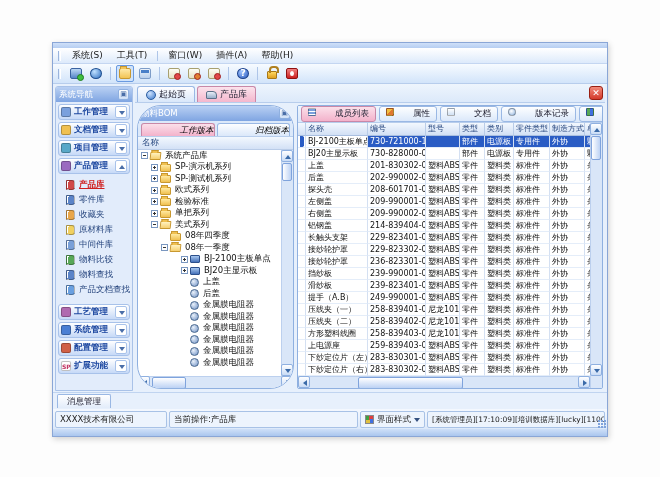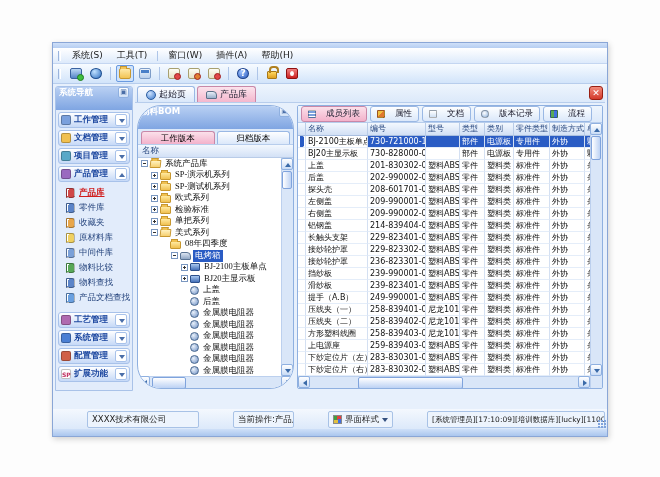--- a/index.html
+++ b/index.html
@@ -33,21 +33,21 @@
   .tic.help-icon{border-radius:50%;background:radial-gradient(circle at 35% 30%,#9fc4ff,#2b5cc0);border:1px solid #1c418c;}
   .tic.help-icon::after{content:"?";position:absolute;left:0;right:0;top:-1px;text-align:center;color:#fff;font-size:9px;font-weight:bold;}
   .tic.lock-icon{width:10px;height:8px;margin-top:3px;border-radius:1px;background:linear-gradient(#ffd860,#e0a020);border:1px solid #a87818;}
   .tic.lock-icon::before{content:"";position:absolute;top:-6px;left:1px;width:6px;height:5px;border:2px solid #b08020;border-bottom:none;border-radius:4px 4px 0 0;}
   .tic.exit-icon{background:linear-gradient(#f08080,#cc2020);border:1px solid #901010;}
   .tic.exit-icon::after{content:"";position:absolute;inset:2px 3px;border:2px solid #fff;border-radius:50%;}
   
   .main{position:absolute;top:41px;left:0;right:0;bottom:45px;}
   
   .sidebar{position:absolute;left:2px;top:2px;bottom:0;width:78px;background:#e2ecfb;border:1px solid #a9c2e8;border-radius:3px 3px 0 0;overflow:hidden;}
-  .phead{height:23px;background:linear-gradient(#b9d0f3,#7fa5e2);color:#fff;font-size:8.5px;font-weight:bold;display:flex;padding:0 3px;}
+  .phead{height:15px;background:linear-gradient(#b9d0f3,#7fa5e2);color:#fff;font-size:8.5px;font-weight:normal;display:flex;align-items:center;padding:0 3px;}
   .pin{margin-left:auto;width:11px;height:11px;background:linear-gradient(#fff,#cfe0f7);border:1px solid #8fb0e0;border-radius:2px;color:#4a6ea8;font-size:7px;line-height:9px;text-align:center;}
   .sgroup{margin:2px 2px 0;height:16px;display:flex;align-items:center;gap:3px;padding:0 2px;
     background:linear-gradient(#ffffff,#c6d9f7);border:1px solid #a8c2ea;border-radius:3px;
     font-size:8.5px;color:#1c47a0;font-weight:bold;white-space:nowrap;overflow:hidden;}
   .gico{flex:none;width:10px;height:10px;border-radius:2px;border:1px solid rgba(0,0,0,.25);}
   .gico.sp{background:#fff;color:#c03060;font-size:6px;font-weight:bold;text-align:center;line-height:9px;}
   .chev{flex:none;margin-left:auto;width:12px;height:12px;border:1px solid #a8c2ea;border-radius:2px;background:#fff;position:relative;}
   .chev::after{content:"";position:absolute;left:3px;top:4px;border-left:3px solid transparent;border-right:3px solid transparent;border-top:4px solid #4a6ea8;}
   .chev.up::after{border-top:none;border-bottom:4px solid #4a6ea8;}
   .sitems{padding:3px 0 5px;}
@@ -62,25 +62,25 @@
   .dtab.active{background:linear-gradient(#fbe3ec,#f4b7cd);border-color:#c888a8;}
   .ico-home{width:10px;height:10px;border-radius:50%;background:radial-gradient(circle at 35% 30%,#cfe4ff,#3a78cc);border:1px solid #2a5ca0;}
   .ico-cart{width:11px;height:8px;background:linear-gradient(#e8eef8,#9ab0cc);border:1px solid #5a7088;border-radius:2px 4px 1px 1px;}
   .closex{position:absolute;right:2px;top:2px;width:14px;height:14px;border-radius:3px;background:linear-gradient(#f28a7a,#d33a2a);border:1px solid #9a1f12;color:#fff;font-size:9px;line-height:12px;text-align:center;font-weight:bold;}
   .panels{position:absolute;top:19px;left:0;right:0;bottom:0;display:flex;gap:3px;padding:2px;}
   .panel{border:1px solid #8fb0e0;background:#fff;display:flex;flex-direction:column;border-radius:2px;overflow:hidden;}
   .bom{width:157px;flex:none;border-radius:24px;}
   .member{flex:1;}
   
   .vtabs{height:16px;display:flex;gap:2px;padding:2px 3px 0;background:#dce9fa;border-bottom:1px solid #b7cdec;}
-  .vtab{flex:1;text-align:center;font-size:8.5px;line-height:13px;border:1px solid #9ab8e4;border-bottom:none;border-radius:3px 3px 0 0;background:linear-gradient(#fdfeff,#dbe8fa);white-space:nowrap;overflow:hidden;}
+  .vtab{flex:1;text-align:right;font-size:8.5px;line-height:13px;border:1px solid #9ab8e4;border-bottom:none;border-radius:3px 3px 0 0;background:linear-gradient(#fdfeff,#dbe8fa);white-space:nowrap;overflow:hidden;font-style:italic;}
   .vtab.active{background:linear-gradient(#fbe0ea,#f3b2cb);border-color:#c888a8;}
   .thead{height:13px;background:linear-gradient(#f3f8fe,#d3e1f6);border-bottom:1px solid #b9cce8;font-size:8.5px;color:#27477f;padding:0 4px;display:flex;align-items:center;}
   .tbody{position:relative;flex:1;overflow:hidden;}
-  .treelist{position:absolute;top:0;left:0;right:12px;bottom:0;overflow:hidden;font-family:Liberation Serif, serif;}
+  .treelist{position:absolute;top:0;left:0;right:12px;bottom:0;overflow:hidden;}
   .trow{height:11.5px;display:flex;align-items:center;font-size:8.5px;white-space:nowrap;color:#111;}
   .trow .tlabel{padding:0 2px;}
   .trow.selected .tlabel{background:#2a5cc4;color:#fff;}
   .exp{flex:none;width:7px;height:7px;border:1px solid #7a97c0;background:#fff;position:relative;margin-right:2px;}
   .exp::before{content:"";position:absolute;left:1px;right:1px;top:2px;height:1px;background:#333;}
   .exp.plus::after{content:"";position:absolute;top:1px;bottom:1px;left:2px;width:1px;background:#333;}
   .expspace{flex:none;width:9px;}
   .tico{flex:none;margin-right:2px;}
   .tico.folder,.tico.folder-open{width:11px;height:8px;background:linear-gradient(#ffe9a0,#f0c050);border:1px solid #c89830;border-radius:1px;position:relative;margin-top:1px;}
   .tico.folder-open{background:linear-gradient(#fff2c0,#f6d070);transform:skewX(-6deg);}
@@ -94,21 +94,21 @@
   .sbtn{position:absolute;width:12px;height:12px;background:linear-gradient(#ffffff,#c9dcf6);border:1px solid #8fb0e0;border-radius:2px;}
   .arr{position:absolute;width:0;height:0;}
   .arr.up{left:3px;top:4px;border-left:3px solid transparent;border-right:3px solid transparent;border-bottom:4px solid #3a6aa8;}
   .arr.down{left:3px;top:4px;border-left:3px solid transparent;border-right:3px solid transparent;border-top:4px solid #3a6aa8;}
   .arr.left{left:4px;top:3px;border-top:3px solid transparent;border-bottom:3px solid transparent;border-right:4px solid #3a6aa8;}
   .arr.right{left:4px;top:3px;border-top:3px solid transparent;border-bottom:3px solid transparent;border-left:4px solid #3a6aa8;}
   .sthumb{position:absolute;background:linear-gradient(90deg,#ffffff,#bcd2f4);border:1px solid #7fa3dc;border-radius:2px;}
   .sbh .sthumb{top:0;height:12px;background:linear-gradient(#ffffff,#bcd2f4);}
   
   .mtabs{height:17px;display:flex;align-items:center;gap:3px;background:linear-gradient(#eef5fd,#dcE9fa);border-bottom:1px solid #b7cdec;padding:0 3px;font-size:8.5px;}
-  .mtab{display:flex;align-items:center;gap:10px;padding:1px 6px;border:1px solid #9ab8e4;border-radius:3px;background:linear-gradient(#fdfeff,#dbe8fa);color:#223;white-space:nowrap;}
+  .mtab{display:flex;gap:19px;padding:1px 6px;border:1px solid #9ab8e4;border-radius:3px;background:linear-gradient(#fdfeff,#dbe8fa);color:#223;white-space:nowrap;}
   .mtab.active{background:linear-gradient(#fbe0ea,#f3b2cb);border-color:#c888a8;}
   .mico{width:8px;height:8px;border-radius:1px;border:1px solid rgba(0,0,0,.3);}
   .mico.grid{background:repeating-linear-gradient(#7aa0dd 0 2px,#fff 2px 3px);}
   .mico.pencil{background:linear-gradient(135deg,#f0c040 50%,#e07830 50%);}
   .mico.doc{background:linear-gradient(#ffffff,#cfe0f4);}
   .mico.clock{border-radius:50%;background:radial-gradient(circle at 40% 35%,#fff,#8fb4e0);}
   .mico.flow{background:linear-gradient(90deg,#58a858 50%,#4070e0 50%);}
   .mbody{position:relative;flex:1;overflow:hidden;}
   .grid-head{position:absolute;top:0;left:0;right:12px;height:13px;display:flex;overflow:hidden;}
   .hcell{flex:none;background:linear-gradient(#f3f8fe,#d2e0f5);border-right:1px solid #b9cce8;border-bottom:1px solid #a9bfe0;
@@ -120,21 +120,21 @@
   .grow.sel .gcell.hl{background:#2a5cc4;color:#fff;}
   .c0{width:8px;}.c1{width:62px;}.c2{width:58px;}.c3{width:34px;}.c4{width:25px;}.c5{width:29px;}.c6{width:36px;}.c7{width:35px;}.c8{width:22px;}
   .mark{width:0;height:0;border-left:4px solid #2a5cc4;border-top:3px solid transparent;border-bottom:3px solid transparent;margin-top:2px;}
   .member .sbh{position:absolute;left:0;right:12px;bottom:0;}
   
   .msgbar{position:absolute;left:0;right:0;bottom:28px;height:16px;background:#e7f0fc;border-top:1px solid #c0d4f0;}
   .msgtab{position:absolute;left:4px;top:1px;height:14px;padding:0 9px;background:linear-gradient(#ffffff,#e2ecfa);
     border:1px solid #9ab8e4;border-bottom:none;border-radius:2px 2px 0 0;font-size:8.5px;line-height:13px;color:#223;}
   .statusbar{position:absolute;left:0;right:0;bottom:7px;height:20px;display:flex;gap:2px;padding:2px 2px 1px;
     background:linear-gradient(#f4f8fe,#dce9fa);font-size:8.5px;color:#222;align-items:stretch;}
-  .seg{border:1px solid #a8c2e6;background:#edf4fd;display:flex;align-items:center;padding:0 4px;border-radius:2px;white-space:nowrap;overflow:hidden;margin-left:32px;}
+  .seg{border:1px solid #a8c2e6;background:#edf4fd;display:flex;align-items:center;padding:0 4px;border-radius:2px;white-space:nowrap;overflow:hidden;}
   .seg.company{width:112px;flex:none;}
   .seg.op{flex:1;}
   .seg.style{flex:none;gap:3px;}
   .seg.session{width:178px;flex:none;font-size:7.5px;}
   .style-ico{width:9px;height:9px;border:1px solid #888;background:conic-gradient(#e04040 0 25%,#4070e0 0 50%,#e0c040 0 75%,#40a040 0);}
   .dropar{width:0;height:0;border-left:3px solid transparent;border-right:3px solid transparent;border-top:4px solid #33507f;}
   .rgrip{position:absolute;right:1px;bottom:1px;width:8px;height:8px;
     background:radial-gradient(circle at 1px 1px,#7fa3dc 1px,transparent 1px);background-size:3px 3px;}
   .botstrip{position:absolute;left:0;right:0;bottom:0;height:7px;background:linear-gradient(#cfe0f8,#aac6ee);}
 </style>
@@ -352,25 +352,25 @@
                   <span class="exp minus"></span>
                   <span class="tico folder-open"></span>
                   <span class="tlabel">美式系列</span>
                 </div>
                 <div class="trow">
                   <span style="flex: 0 0 auto; width: 23px;"></span>
                   <span class="expspace"></span>
                   <span class="tico folder"></span>
                   <span class="tlabel">08年四季度</span>
                 </div>
-                <div class="trow selected">
-                  <span style="flex: 0 0 auto; width: 33px;"></span>
+                <div class="trow">
+                  <span style="flex: 0 0 auto; width: 23px;"></span>
                   <span class="exp minus"></span>
-                  <span class="tico product"></span>
-                  <span class="tlabel">电烤箱</span>
+                  <span class="tico folder-open"></span>
+                  <span class="tlabel">08年一季度</span>
                 </div>
                 <div class="trow">
                   <span style="flex: 0 0 auto; width: 43px;"></span>
                   <span class="exp plus"></span>
                   <span class="tico board"></span>
                   <span class="tlabel">BJ-2100主板单点</span>
                 </div>
                 <div class="trow">
                   <span style="flex: 0 0 auto; width: 43px;"></span>
                   <span class="exp plus"></span>
@@ -722,20 +722,23 @@
                   <i class="arr right"></i>
                 </div>
             </div>
           </div>
         </div>
 
       </div>
     </div>
   </div>
 
+  <div class="msgbar">
+    <div class="msgtab">消息管理</div>
+  </div>
 
   <div class="statusbar">
     <div class="seg company">
       <span>XXXX技术有限公司</span>
     </div>
     <div class="seg op">
       <span>当前操作:产品库</span>
     </div>
     <div class="seg style">
       <span class="style-ico"></span>

